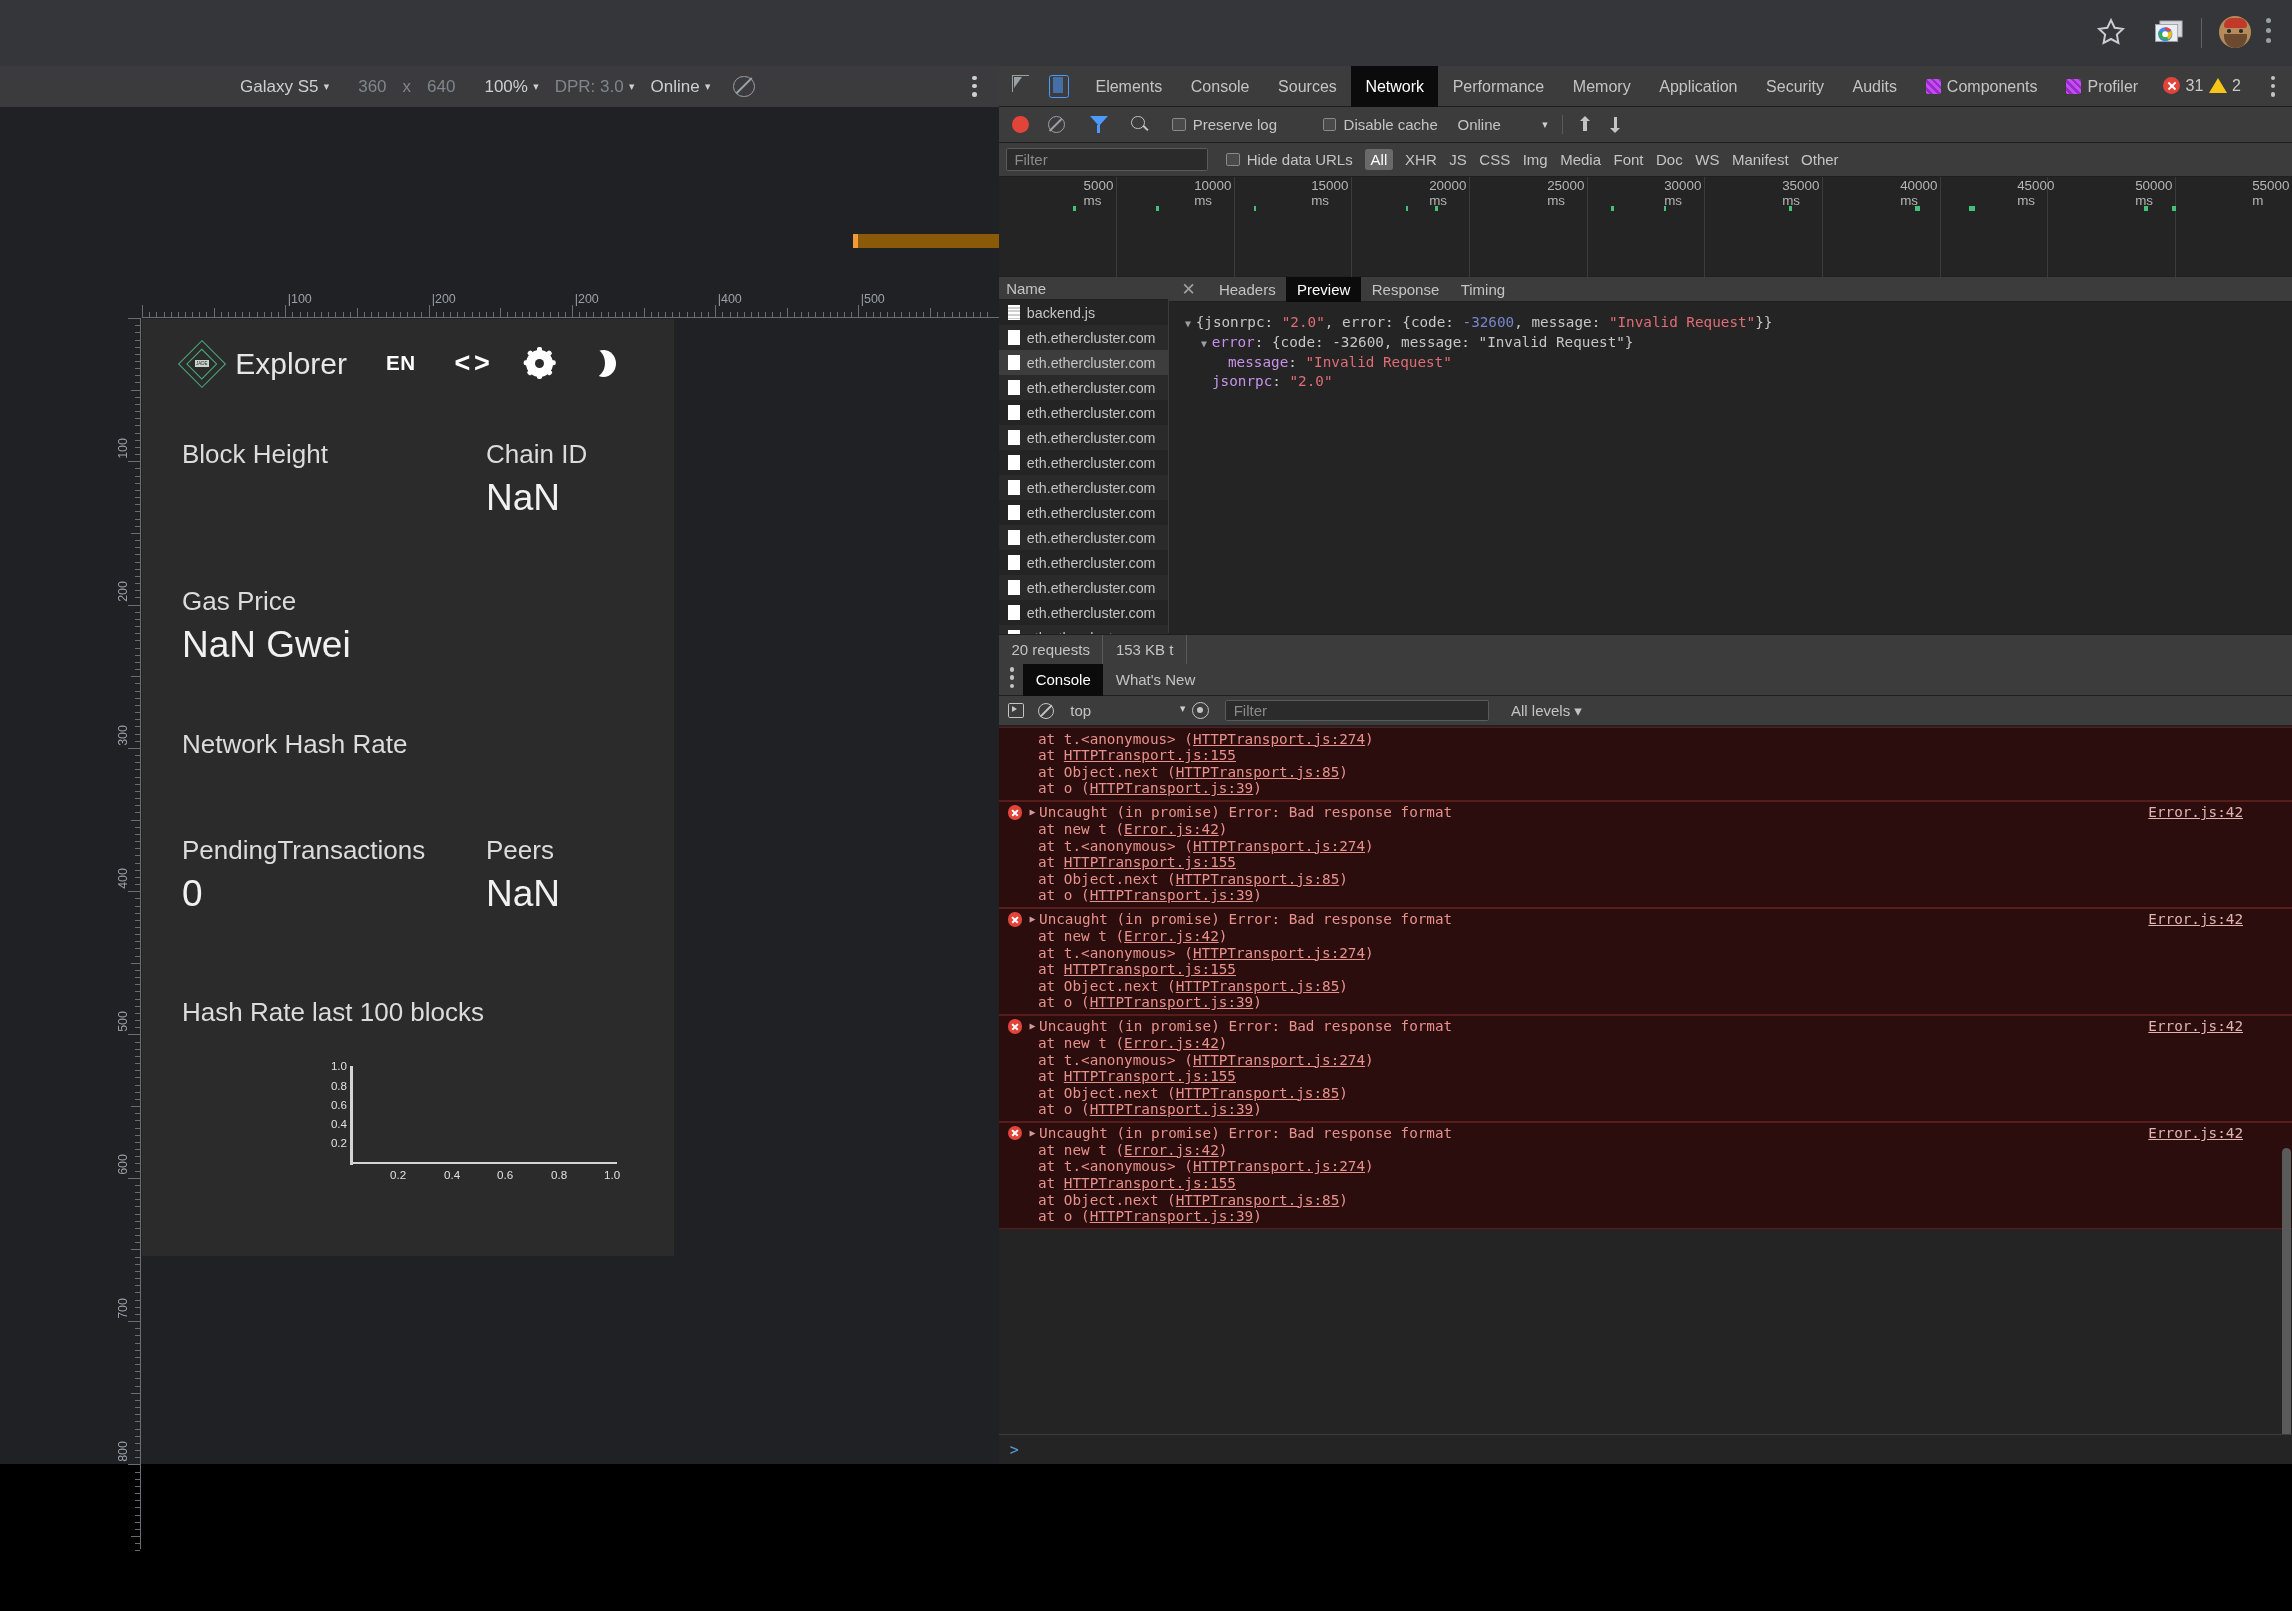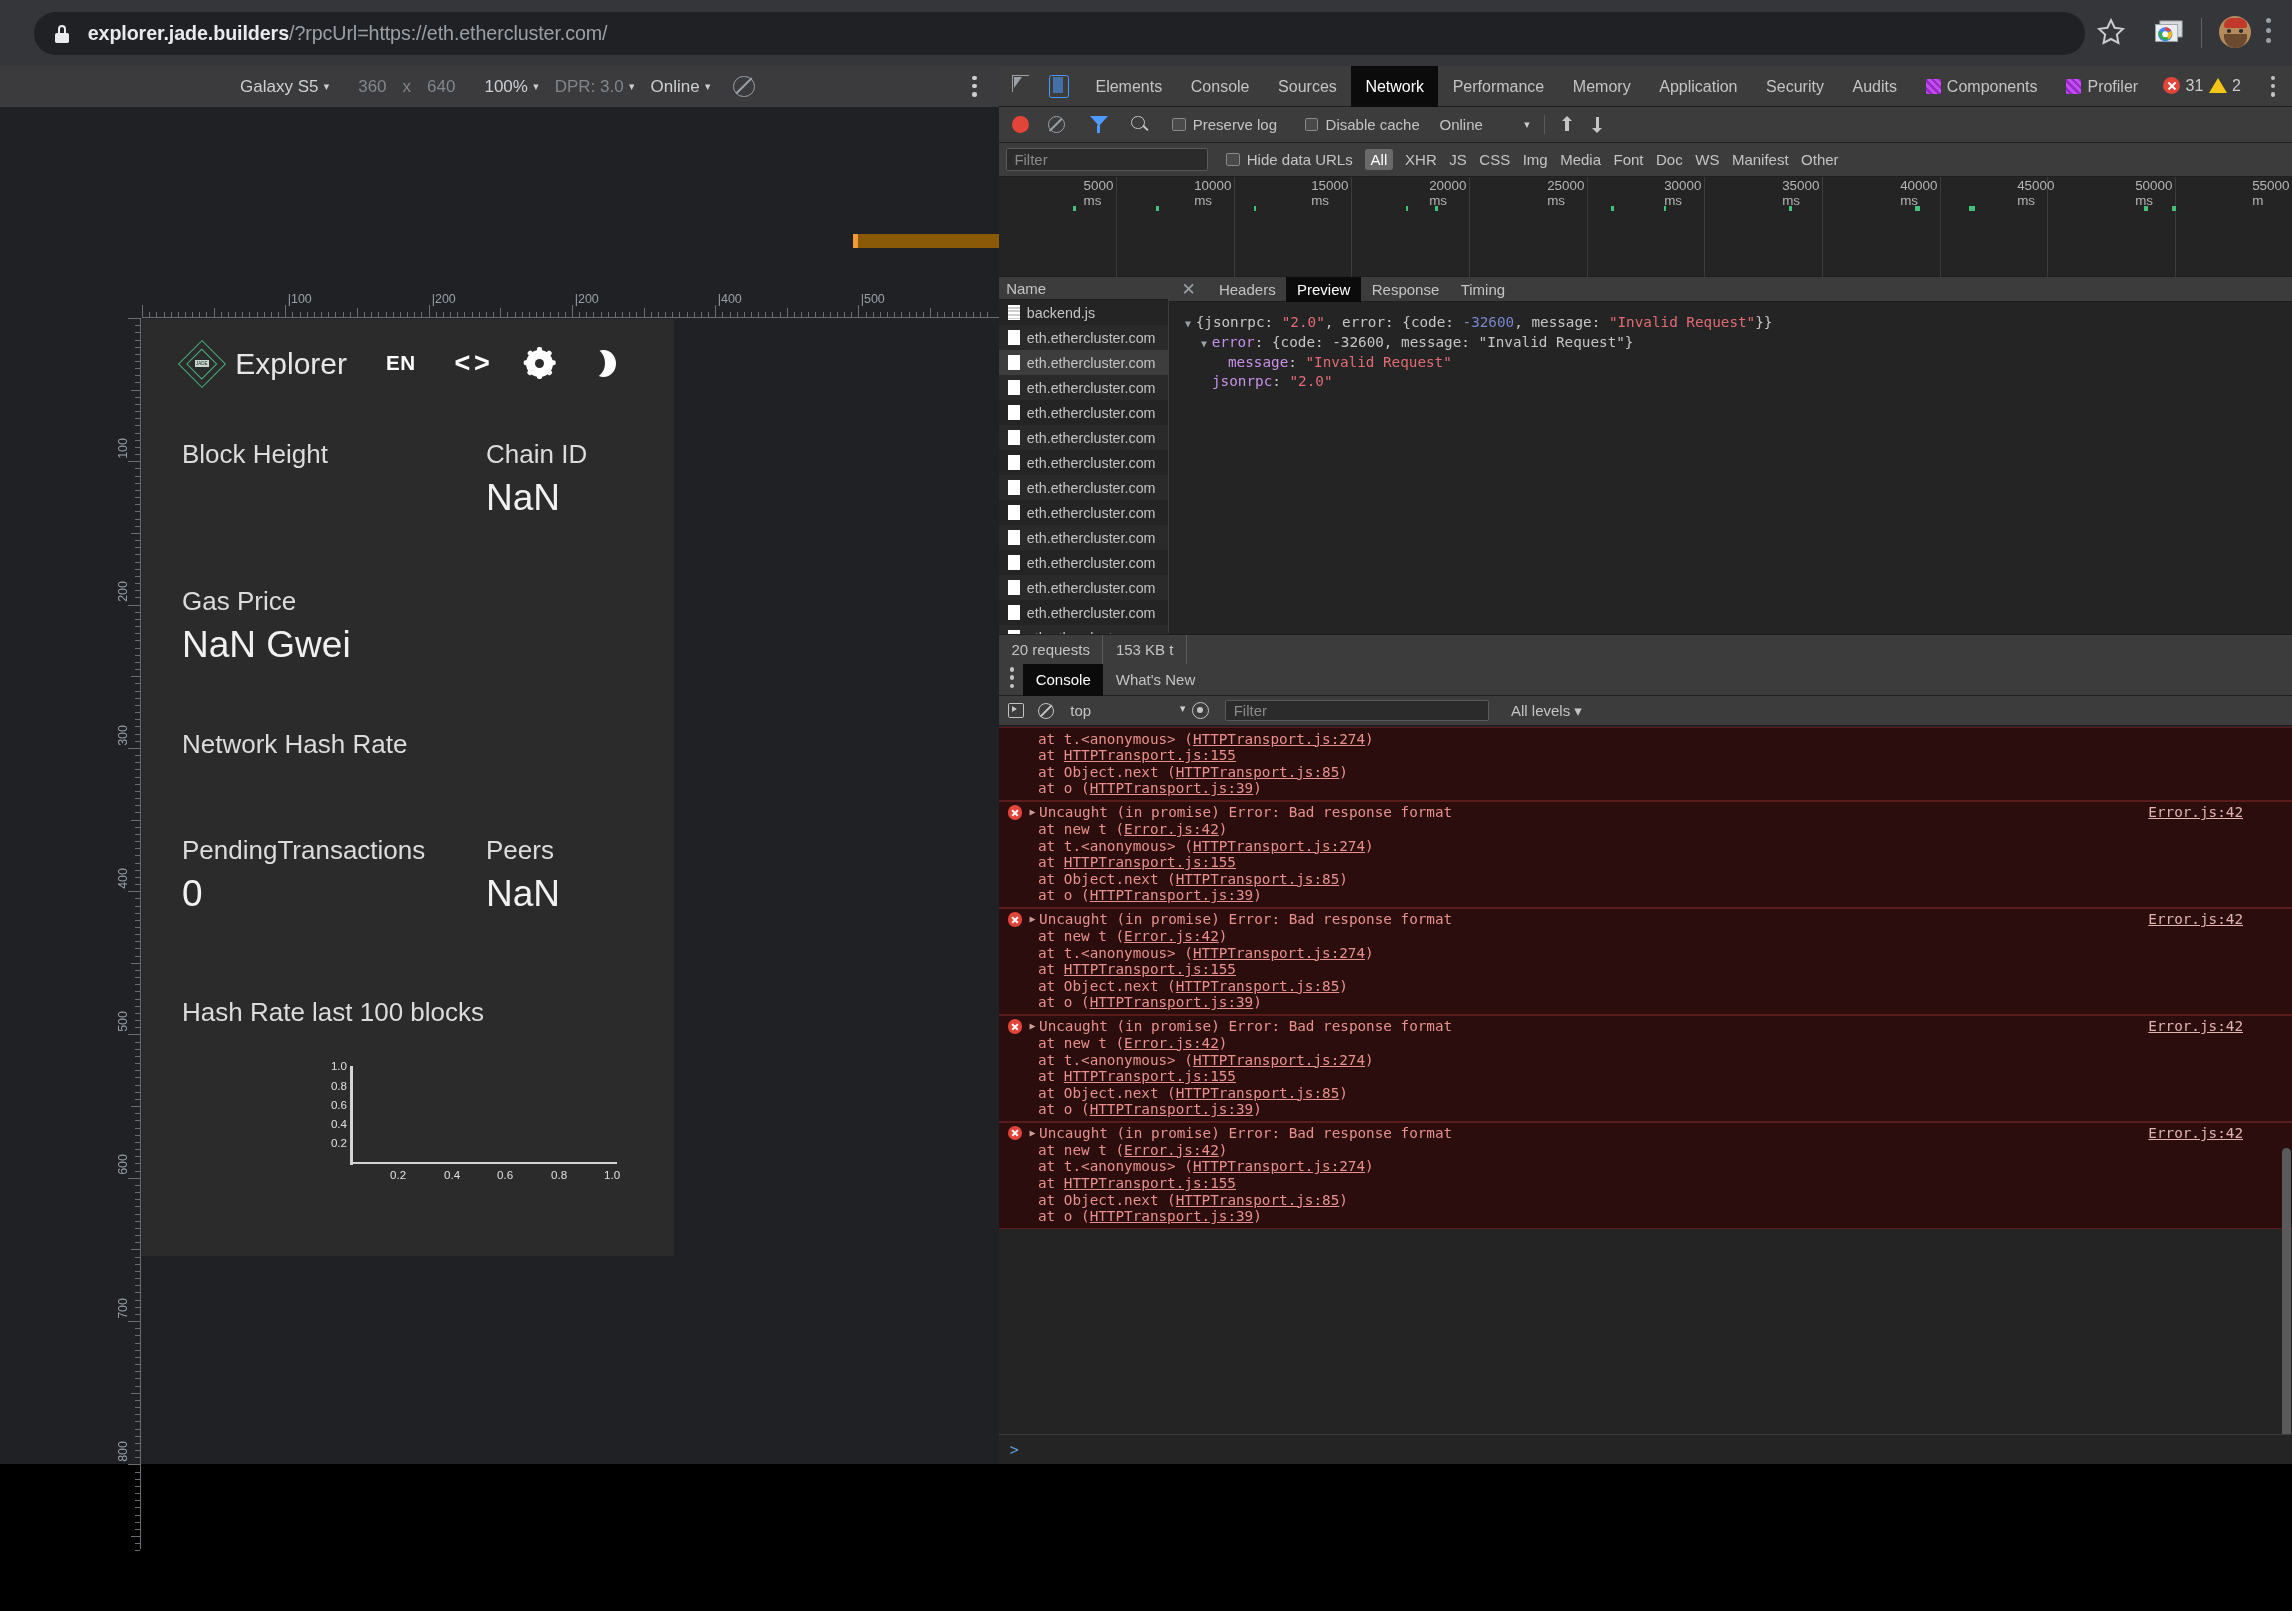--- a/index.html
+++ b/index.html
@@ -283,27 +283,20 @@
                     font-family:"DejaVu Sans Mono", monospace;}
   #drawer-scroll { position:absolute; right:1.8px; top:63px; width:9px; height:737px; }
   #drawer-scroll .thumb { position:absolute; right:0; top:421px; width:9px; height:313px; background:#5a5a5a; border-radius:4.5px;}
 </style>
 </head>
 <body>
 
 <div id="browser">
 
   <div id="omnibox-row">
-    <div id="urlbar">
-      <span id="lock-icon">
-        <span class="shackle"></span>
-          <span class="body"></span>
-      </span>
-      <span id="url-text"><span class="host">explorer.jade.builders</span><span>/?rpcUrl=https://eth.ethercluster.com/</span></span>
-    </div>
     <svg id="star-icon" class="omni-icon" viewBox="0 0 24 24">
         <path d="M12 2.5l2.9 6.1 6.6.9-4.8 4.6 1.2 6.6L12 17.6 6.1 20.7l1.2-6.6L2.5 9.5l6.6-.9z" fill="none" stroke="#c9ccd0" stroke-width="1.6"></path>
       </svg>
     <svg id="cast-icon" class="omni-icon" viewBox="0 0 36 28">
       <rect x="10" y="1" width="25" height="18" fill="#d8dade" stroke="#9aa0a6"></rect>
       <rect x="5" y="5" width="25" height="19" fill="#eceff1" stroke="#9aa0a6"></rect>
       <circle cx="16" cy="16" r="8" fill="#4285f4"></circle>
       <path d="M16 8a8 8 0 0 1 7 4h-7z" fill="#ea4335"></path>
       <path d="M23 12a8 8 0 0 1-3.5 10l-3.5-6z" fill="#fbbc05"></path>
       <path d="M19.5 22A8 8 0 0 1 9 12l7 4z" fill="#34a853"></path>
@@ -788,21 +781,21 @@
   </div>
 
   <div id="net-controls">
     <div id="record-dot"></div>
     <div id="clear-icon"></div>
     <div id="funnel-icon"></div>
     <div id="search-icon"></div>
     <div style="margin-left:23px;">
       <span class="cb"></span><span class="ctl-label">Preserve log</span>
     </div>
-    <div style="padding-left:28px;">
+    <div style="margin-left:18px;padding-left:28px;">
       <span class="cb"></span><span class="ctl-label">Disable cache</span>
     </div>
     <div style="margin-left:19.7px;display:flex;align-items:center;gap:36px;">
       <span class="ctl-label">Online</span>
         <span class="dev-caret">▾</span>
     </div>
     <div id="net-sep"></div>
     <div id="upload-icon"></div>
     <div id="download-icon" style="margin-left:14.3px;"></div>
   </div>

